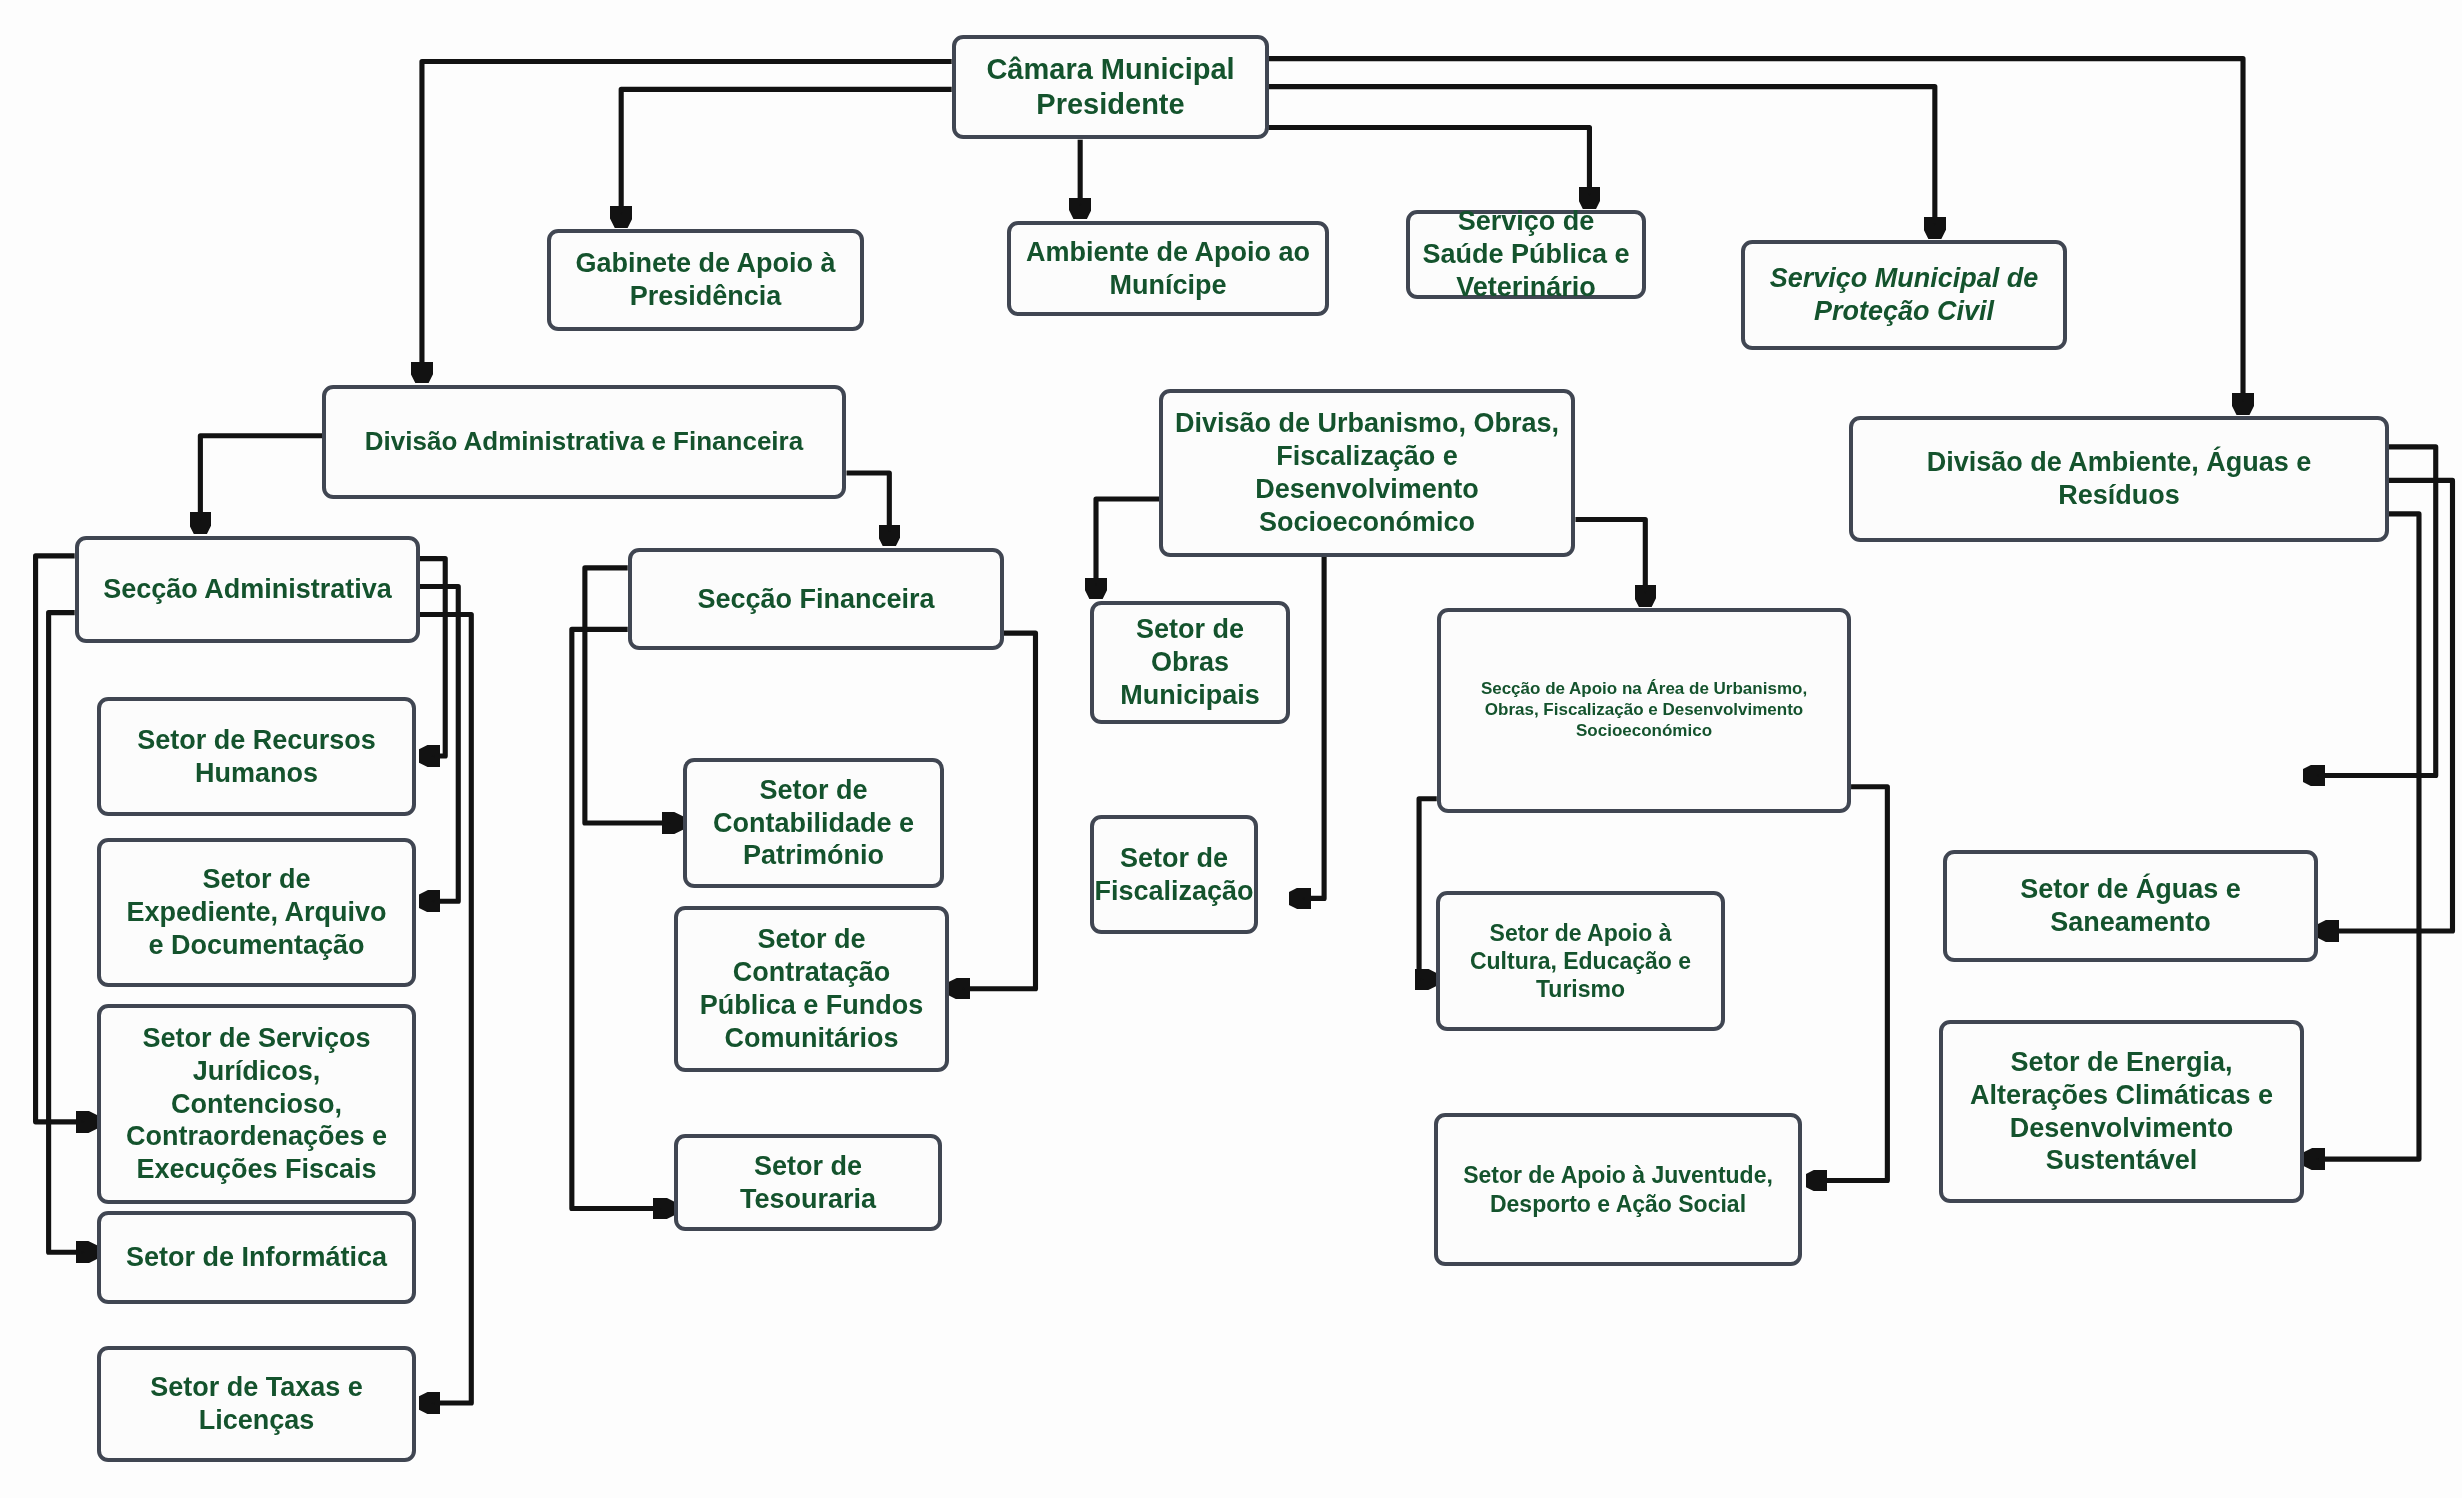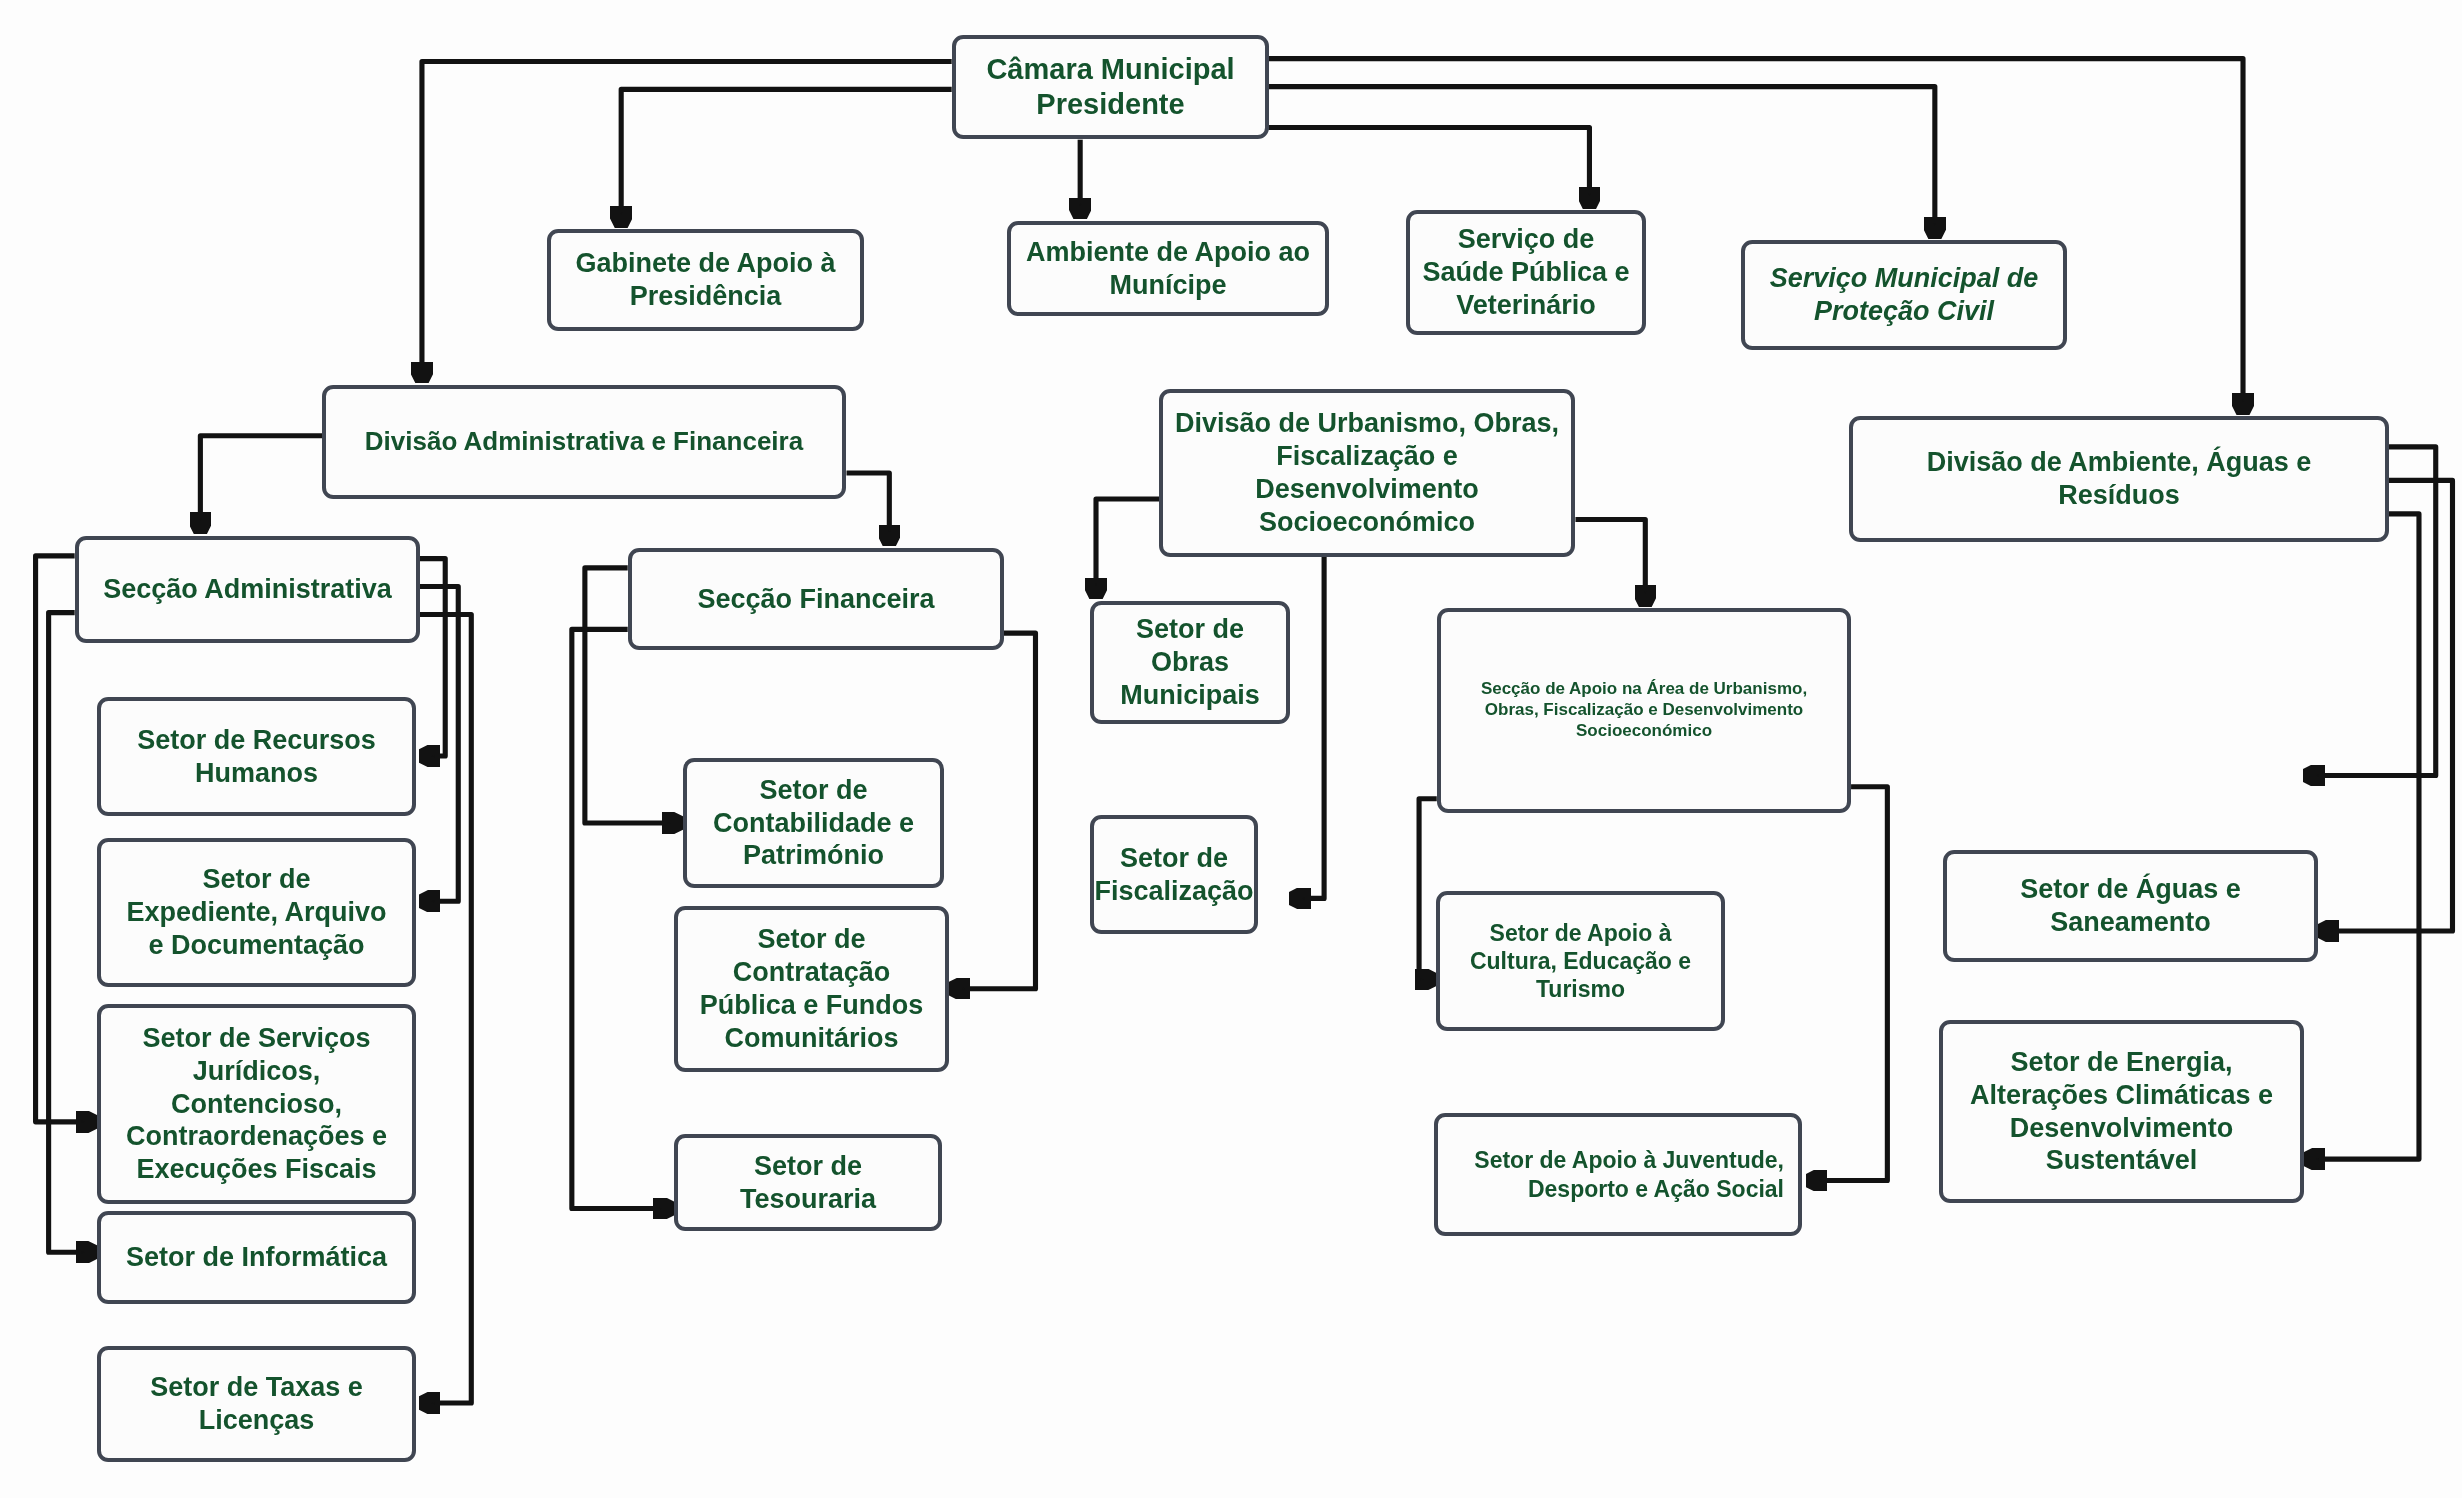--- a/index.html
+++ b/index.html
@@ -65,21 +65,21 @@
     <path d="M1988 845 L2027 845 L2027 1268 L1943 1268" marker-end="url(#arw)"></path>
     <path d="M2565 480 L2616 480 L2616 833 L2477 833" marker-end="url(#arw)"></path>
     <path d="M2565 516 L2634 516 L2634 1000 L2492 1000" marker-end="url(#arw)"></path>
     <path d="M2565 552 L2598 552 L2598 1245 L2477 1245" marker-end="url(#arw)"></path>
   </svg>
 
   <div class="node fs-top" style="left:952px;top:35px;width:317px;height:104px;">Câmara Municipal Presidente</div>
 
   <div class="node" style="left:547px;top:229px;width:317px;height:102px;">Gabinete de Apoio à Presidência</div>
   <div class="node" style="left:1007px;top:221px;width:322px;height:95px;">Ambiente de Apoio ao Munícipe</div>
-  <div class="node" style="left:1406px;top:210px;width:240px;height:125px;">Serviço de Saúde Pública e Veterinário</div>
+  <div class="node" style="left:1406px;top:210px;width:240px;height:89px;">Serviço de Saúde Pública e Veterinário</div>
   <div class="node" style="left:1741px;top:240px;width:326px;height:110px;font-style:italic;">Serviço Municipal de Proteção Civil</div>
 
   <div class="node nowrap" style="left:322px;top:385px;width:524px;height:114px;">Divisão Administrativa e Financeira</div>
   <div class="node" style="left:1159px;top:389px;width:416px;height:168px;">Divisão de Urbanismo, Obras, Fiscalização e Desenvolvimento Socioeconómico</div>
   <div class="node" style="left:1849px;top:416px;width:540px;height:126px;">Divisão de Ambiente, Águas e Resíduos</div>
 
   <div class="node" style="left:75px;top:536px;width:345px;height:107px;">Secção Administrativa</div>
   <div class="node" style="left:628px;top:548px;width:376px;height:102px;">Secção Financeira</div>
 
   <div class="node" style="left:97px;top:697px;width:319px;height:119px;padding:0 9.3px;">Setor de Recursos Humanos</div>
@@ -90,19 +90,19 @@
 
   <div class="node" style="left:683px;top:758px;width:261px;height:130px;padding:0 9.3px;">Setor de Contabilidade e Património</div>
   <div class="node" style="left:674px;top:906px;width:275px;height:166px;padding:0 9.3px;">Setor de Contratação Pública e Fundos Comunitários</div>
   <div class="node" style="left:674px;top:1134px;width:268px;height:97px;padding:0 9.3px;">Setor de Tesouraria</div>
 
   <div class="node" style="left:1090px;top:601px;width:200px;height:123px;padding:0 9.3px;">Setor de Obras Municipais</div>
   <div class="node" style="left:1090px;top:815px;width:168px;height:119px;padding:0 9.3px;">Setor de Fiscalização</div>
 
   <div class="node fs-secapoio" style="left:1437px;top:608px;width:414px;height:205px;">Secção de Apoio na Área de Urbanismo, Obras, Fiscalização e Desenvolvimento Socioeconómico</div>
   <div class="node fs-apoio" style="left:1436px;top:891px;width:289px;height:140px;">Setor de Apoio à Cultura, Educação e Turismo</div>
-  <div class="node fs-apoio" style="left:1434px;top:1113px;width:368px;height:123px;padding:0 14px;text-align:right;">Setor de Apoio à Juventude, Desporto e Ação Social</div>
+  <div class="node fs-apoio" style="left:1434px;top:1113px;width:368px;height:153px;padding:0 14px;">Setor de Apoio à Juventude, Desporto e Ação Social</div>
 
   <div class="node" style="left:1943px;top:850px;width:375px;height:112px;">Setor de Águas e Saneamento</div>
   <div class="node" style="left:1939px;top:1020px;width:365px;height:183px;">Setor de Energia, Alterações Climáticas e Desenvolvimento Sustentável</div>
 
 </div>
 
 
 </body></html>

